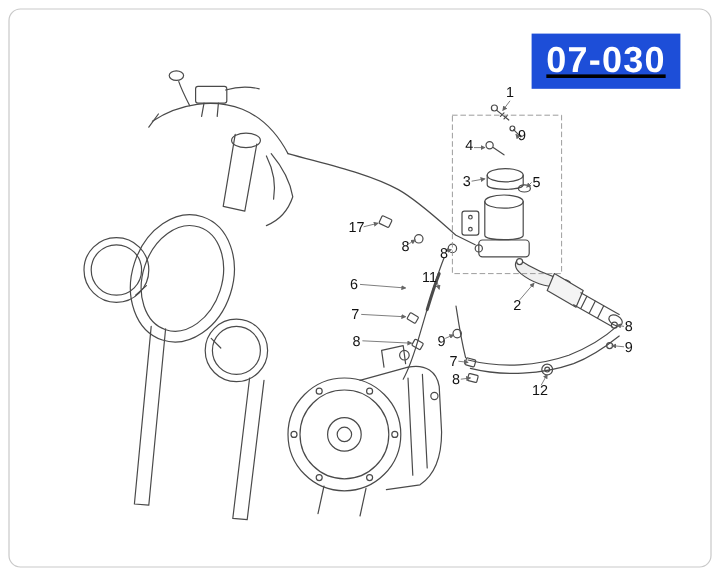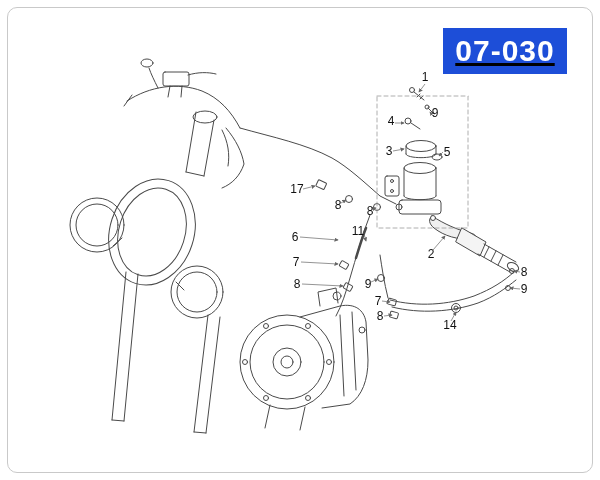--- a/index.html
+++ b/index.html
@@ -172,14 +172,14 @@
   <span class="callout" style="left:295px;top:237px">6</span>
   <span class="callout" style="left:358px;top:231px">11</span>
   <span class="callout" style="left:431px;top:254px">2</span>
   <span class="callout" style="left:296px;top:262px">7</span>
   <span class="callout" style="left:297px;top:284px">8</span>
   <span class="callout" style="left:368px;top:284px">9</span>
   <span class="callout" style="left:378px;top:301px">7</span>
   <span class="callout" style="left:380px;top:316px">8</span>
   <span class="callout" style="left:524px;top:272px">8</span>
   <span class="callout" style="left:524px;top:289px">9</span>
-  <span class="callout" style="left:450px;top:325px">14</span>
+  <span class="callout" style="left:450px;top:325px">12</span>
 </div>
 
 </body></html>

